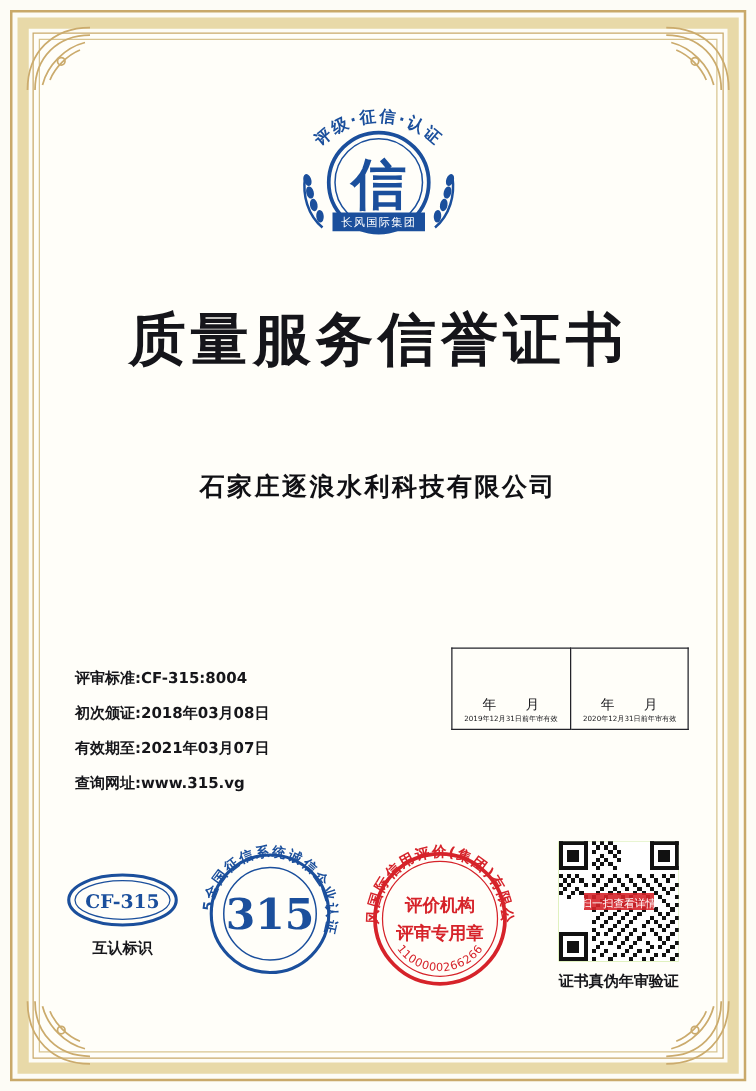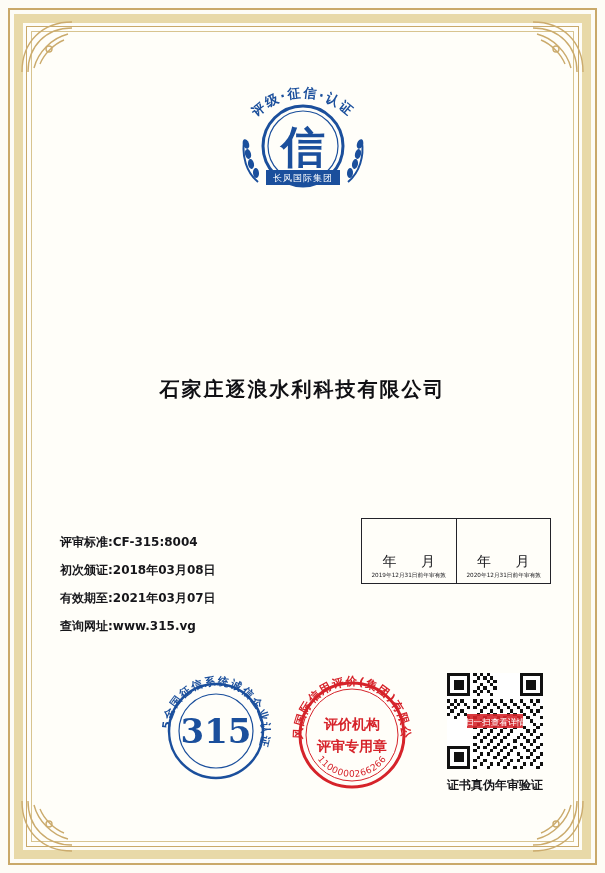--- a/index.html
+++ b/index.html
@@ -128,21 +128,21 @@
   }
   .review-table td{
     border:1px solid #23232a;
     height:62px;
     vertical-align:bottom;
     text-align:center;
     position:relative;
   }
   .rt-ym{
     font-family:"DejaVu Sans", sans-serif;
-    font-size:14px;
+    font-size:11px;
     color:#16161a;
     letter-spacing:10px;
     padding-left:10px;
   }
   .rt-note{
     font-family:"DejaVu Sans", sans-serif;
     font-size:6px;
     color:#16161a;
     padding-bottom:2px;
     white-space:nowrap;
@@ -263,20 +263,21 @@
           <ellipse cx="140" cy="80" rx="3" ry="5" transform="rotate(15 140 80)"></ellipse>
           <ellipse cx="137" cy="90" rx="3" ry="5" transform="rotate(10 137 90)"></ellipse>
           <ellipse cx="132" cy="99" rx="3" ry="5" transform="rotate(5 132 99)"></ellipse>
         </g>
 
         <rect x="48" y="96" width="74" height="15" fill="#1b4f9c"></rect>
         <text x="85" y="107" text-anchor="middle" fill="#ffffff" font-family="DejaVu Sans, sans-serif" font-size="9" letter-spacing="1">长风国际集团</text>
       </svg>
     </div>
 
+    <div class="main-title">质量服务信誉证书</div>
 
 
     <div class="company">石家庄逐浪水利科技有限公司</div>
 
 
     <div class="info">
       <div>评审标准:CF-315:8004</div>
       <div>初次颁证:2018年03月08日</div>
       <div>有效期至:2021年03月07日</div>
       <div>查询网址:www.315.vg</div>
@@ -294,20 +295,28 @@
             <div class="rt-ym">年 月</div>
             <div class="rt-note">2020年12月31日前年审有效</div>
           </td>
         </tr>
       </tbody>
         </table>
     </div>
 
     <div class="seals">
 
+      <div class="seal seal-cf">
+        <svg width="92" height="46" viewBox="0 0 92 46">
+          <ellipse cx="46" cy="23" rx="43" ry="20" fill="none" stroke="#1b4f9c" stroke-width="2.5"></ellipse>
+          <ellipse cx="46" cy="23" rx="38" ry="15.5" fill="none" stroke="#1b4f9c" stroke-width="1"></ellipse>
+          <text x="46" y="29" text-anchor="middle" fill="#1b4f9c" font-family="DejaVu Serif, serif" font-size="15" font-weight="bold">CF-315</text>
+        </svg>
+        <div class="seal-caption">互认标识</div>
+      </div>
 
       <div class="seal seal-315">
         <svg width="120" height="115" viewBox="0 0 120 115">
           <defs>
             <path id="ring315" d="M 60 106 m -46 0 a 46 46 0 1 1 92 0 a 46 46 0 1 1 -92 0"></path>
             <path id="ring315b" d="M 14 58 a 46 46 0 1 1 92 0 a 46 46 0 1 1 -92 0"></path>
           </defs>
           <circle cx="60" cy="58" r="47" fill="none" stroke="#1b4f9c" stroke-width="2.5"></circle>
           <circle cx="60" cy="58" r="37" fill="none" stroke="#1b4f9c" stroke-width="1.2"></circle>
           <text fill="#1b4f9c" font-family="DejaVu Sans, sans-serif" font-size="11" font-weight="bold" letter-spacing="1.5">

